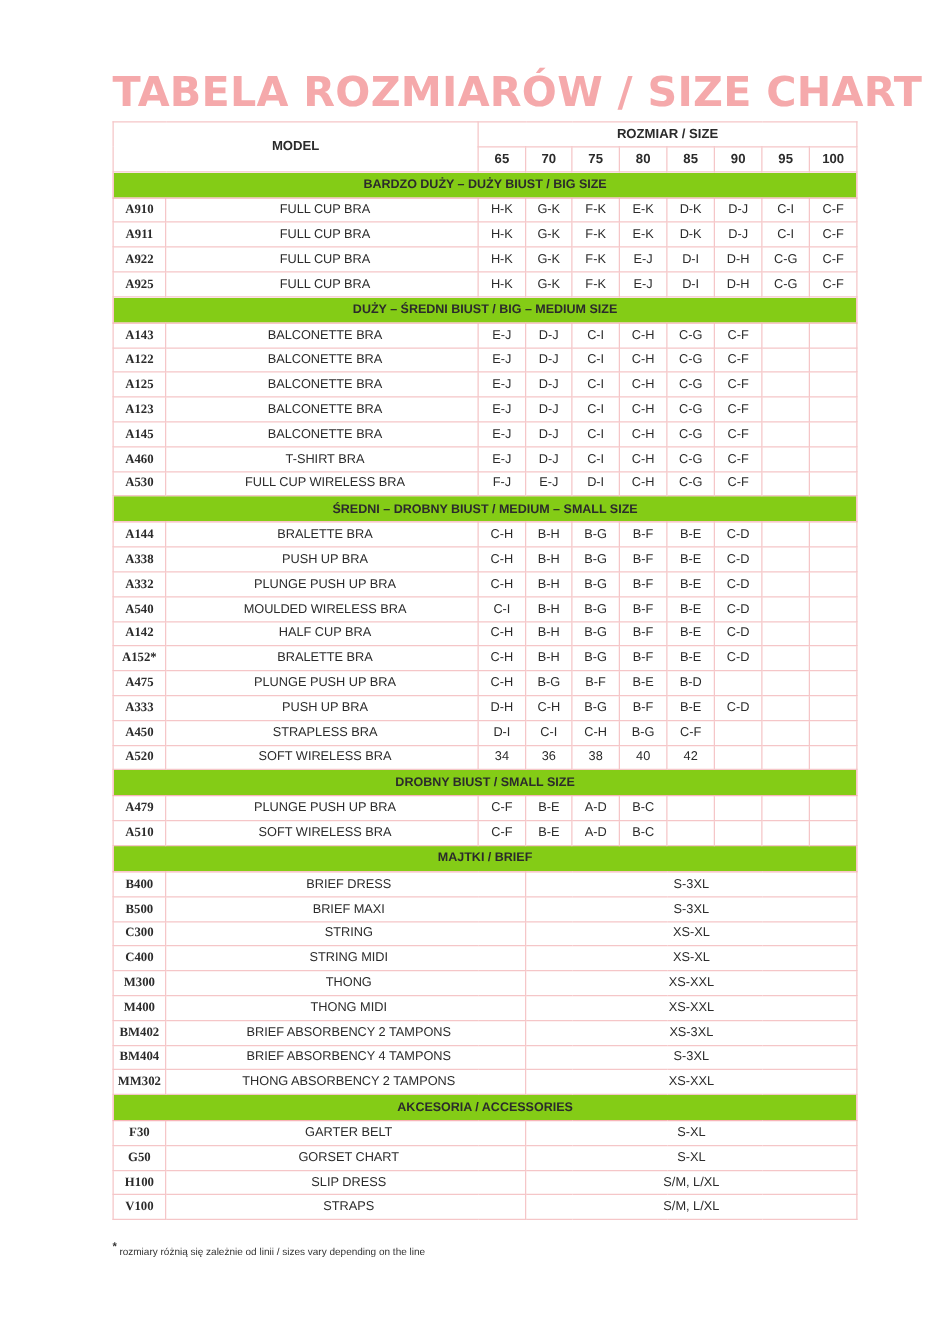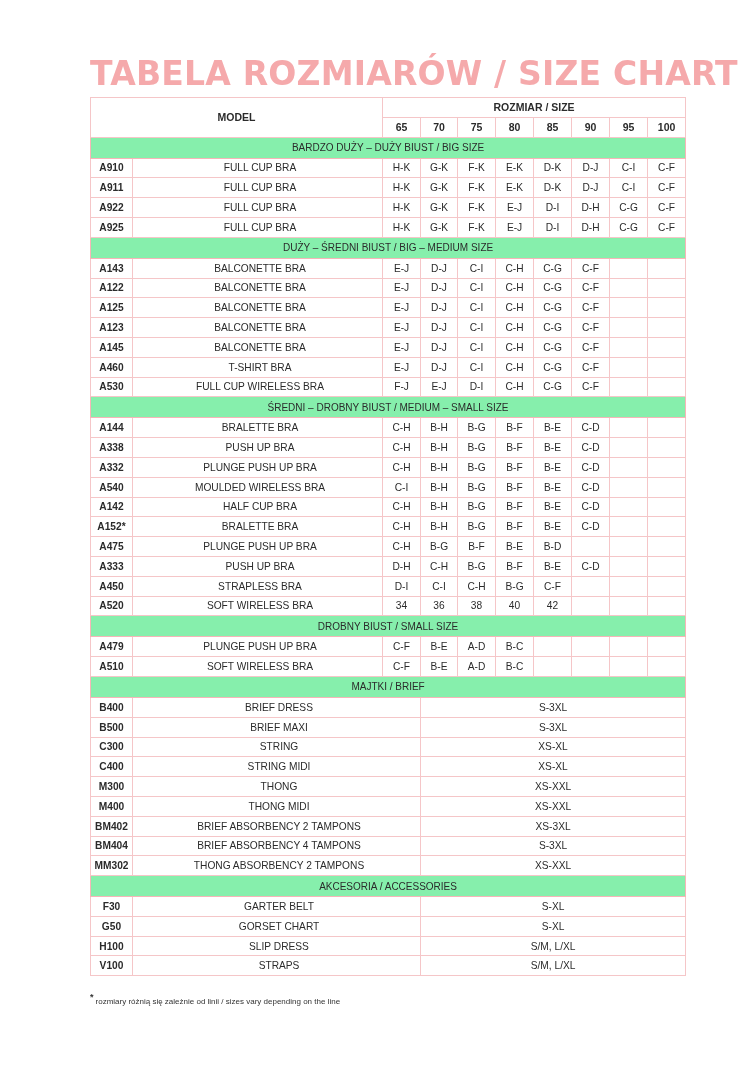--- a/index.html
+++ b/index.html
@@ -1,22 +1,22 @@
 <!DOCTYPE html>
 <html><head>
 <meta charset="utf-8">
 <style>
   html, body { margin:0; padding:0; background:#ffffff; }
   body { width:756px; height:1069px; position:relative; font-family:"Liberation Sans", "DejaVu Sans", sans-serif; color:#2b2b2b; }
   .title { position:absolute; left:90px; top:54px; font-size:33px; font-weight:bold; color:#f5a9ab; letter-spacing:0.2px; font-family:"DejaVu Sans", sans-serif; }
   table.sc { position:absolute; left:90px; top:97px; width:595px; border-collapse:collapse; table-layout:fixed; }
   table.sc td { border:1px solid #f5c6c8; padding:0; height:18.8px; font-size:10.2px; text-align:center; vertical-align:middle; white-space:nowrap; overflow:hidden; }
-  td.code { font-weight:bold; font-size:10.2px; }
+  td.code { font-weight:bold; font-size:10.2px;font-family:Liberation Serif, serif; }
   td.name { text-align:center; padding-left:5px !important; }
-  tr.section td { background:#86efac; font-weight:normal; font-size:10px; height:20px; border-color:#f7b5b8; }
+  tr.section td { background:#84cc16; font-weight:bold; font-size:10px; height:20px; border-color:#f7b5b8; }
   tr.hdr td { font-weight:bold; font-size:10.5px; }
   td.model-h { font-size:10.5px;margin-left:12px; }
   .foot { position:absolute; left:90px; top:992px; font-size:8px; color:#333; }
   .foot sup { font-size:9px; font-weight:bold; margin-right:2px; }
 </style>
 </head>
 <body>
 
 <div class="title">TABELA ROZMIARÓW / SIZE CHART</div>
 

